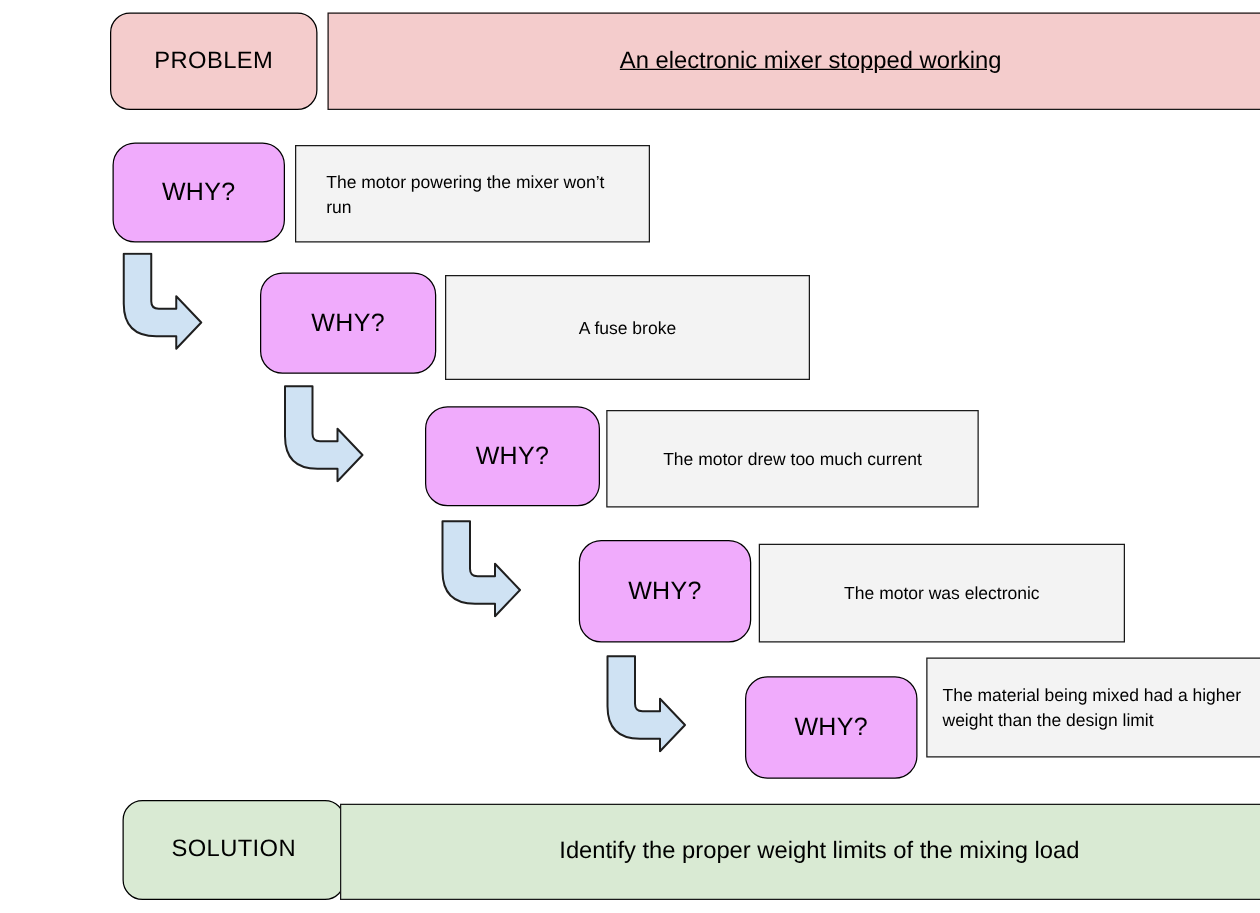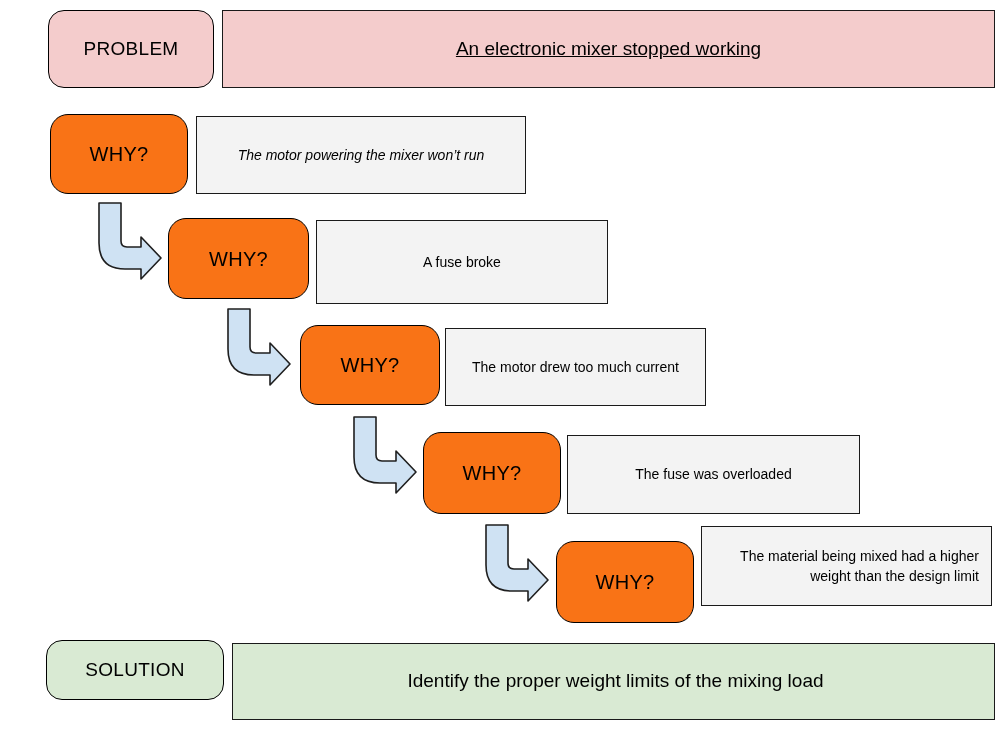--- a/index.html
+++ b/index.html
@@ -14,39 +14,40 @@
     width: 1008px;
     height: 730px;
     background: #ffffff;
     overflow: hidden;
   }
   .box {
     position: absolute;
     display: flex;
     align-items: center;
     justify-content: center;
-    text-align: right;
+    text-align: left;
     box-sizing: border-box;
     line-height: 1.3;
+    margin-left: 40px;
   }
   .rlabel {
     border: 1.6px solid #000000;
     border-radius: 18px;
     font-size: 20px;
     letter-spacing: 0.3px;
   }
   .rlabel.big { border-radius: 16px; font-size: 19px; }
   .answer {
     border: 1.4px solid #1a1a1a;
     padding: 4px 24px;
   }
   .answer.big { font-size: 19px; }
   .answer.small { font-size: 14px; line-height: 1.45; }
   .pink      { background: #f4cccc; }
-  .gray      { background: #f97316; }
+  .gray      { background: #f0abfc; }
   .lightgray { background: #f3f3f3; }
   .green     { background: #d9ead3; }
   .arrow {
     position: absolute;
     width: 66px;
     height: 78px;
   }
   .arrow svg { display: block; width: 100%; height: 100%; }
   .arrow path {
     fill: #cfe2f3;
@@ -63,21 +64,21 @@
   <div class="box rlabel big pink" style="left:48px; top:10px; width:166px; height:78px;">
     <span>PROBLEM</span>
   </div>
   <div class="box answer big pink" style="left:222px; top:10px; width:773px; height:78px;text-decoration:underline;">
     <span>An electronic mixer stopped working</span>
   </div>
 
   <div class="box rlabel gray" style="left:50px; top:114px; width:138px; height:80px;">
     <span>WHY?</span>
   </div>
-  <div class="box answer small lightgray" style="left:196px; top:116px; width:330px; height:78px;font-style:italic;">
+  <div class="box answer small lightgray" style="left:196px; top:116px; width:284px; height:78px;">
     <span>The motor powering the mixer won’t run</span>
   </div>
 
   <div class="arrow" style="left:97px; top:202px;">
     <svg viewBox="0 0 66 78" xmlns="http://www.w3.org/2000/svg" aria-hidden="true">
       <path d="M 2,1 L 2,41 Q 2,67 28,67 L 44,67 L 44,77 L 64,56 L 44,35 L 44,45 L 30,45 Q 24,45 24,39 L 24,1 Z"></path>
     </svg>
   </div>
 
   <div class="box rlabel gray" style="left:168px; top:218px; width:141px; height:81px;">
@@ -89,50 +90,50 @@
 
   <div class="arrow" style="left:226px; top:308px;">
     <svg viewBox="0 0 66 78" xmlns="http://www.w3.org/2000/svg" aria-hidden="true">
       <path d="M 2,1 L 2,41 Q 2,67 28,67 L 44,67 L 44,77 L 64,56 L 44,35 L 44,45 L 30,45 Q 24,45 24,39 L 24,1 Z"></path>
     </svg>
   </div>
 
   <div class="box rlabel gray" style="left:300px; top:325px; width:140px; height:80px;">
     <span>WHY?</span>
   </div>
-  <div class="box answer small lightgray" style="left:445px; top:328px; width:261px; height:78px;">
+  <div class="box answer small lightgray" style="left:445px; top:328px; width:298px; height:78px;">
     <span>The motor drew too much current</span>
   </div>
 
   <div class="arrow" style="left:352px; top:416px;">
     <svg viewBox="0 0 66 78" xmlns="http://www.w3.org/2000/svg" aria-hidden="true">
       <path d="M 2,1 L 2,41 Q 2,67 28,67 L 44,67 L 44,77 L 64,56 L 44,35 L 44,45 L 30,45 Q 24,45 24,39 L 24,1 Z"></path>
     </svg>
   </div>
 
   <div class="box rlabel gray" style="left:423px; top:432px; width:138px; height:82px;">
     <span>WHY?</span>
   </div>
   <div class="box answer small lightgray" style="left:567px; top:435px; width:293px; height:79px;">
-    <span>The fuse was overloaded</span>
+    <span>The motor was electronic</span>
   </div>
 
   <div class="arrow" style="left:484px; top:524px;">
     <svg viewBox="0 0 66 78" xmlns="http://www.w3.org/2000/svg" aria-hidden="true">
       <path d="M 2,1 L 2,41 Q 2,67 28,67 L 44,67 L 44,77 L 64,56 L 44,35 L 44,45 L 30,45 Q 24,45 24,39 L 24,1 Z"></path>
     </svg>
   </div>
 
   <div class="box rlabel gray" style="left:556px; top:541px; width:138px; height:82px;">
     <span>WHY?</span>
   </div>
   <div class="box answer small lightgray" style="left:701px; top:526px; width:291px; height:80px; padding:4px 12px;">
     <span>The material being mixed had a higher weight than the design limit</span>
   </div>
 
-  <div class="box rlabel big green" style="left:46px; top:640px; width:178px; height:60px;">
+  <div class="box rlabel big green" style="left:58px; top:640px; width:178px; height:80px;">
     <span>SOLUTION</span>
   </div>
   <div class="box answer big green" style="left:232px; top:643px; width:763px; height:77px;padding-left:28px;">
     <span>Identify the proper weight limits of the mixing load</span>
   </div>
 
 </div>
 
 </body></html>

